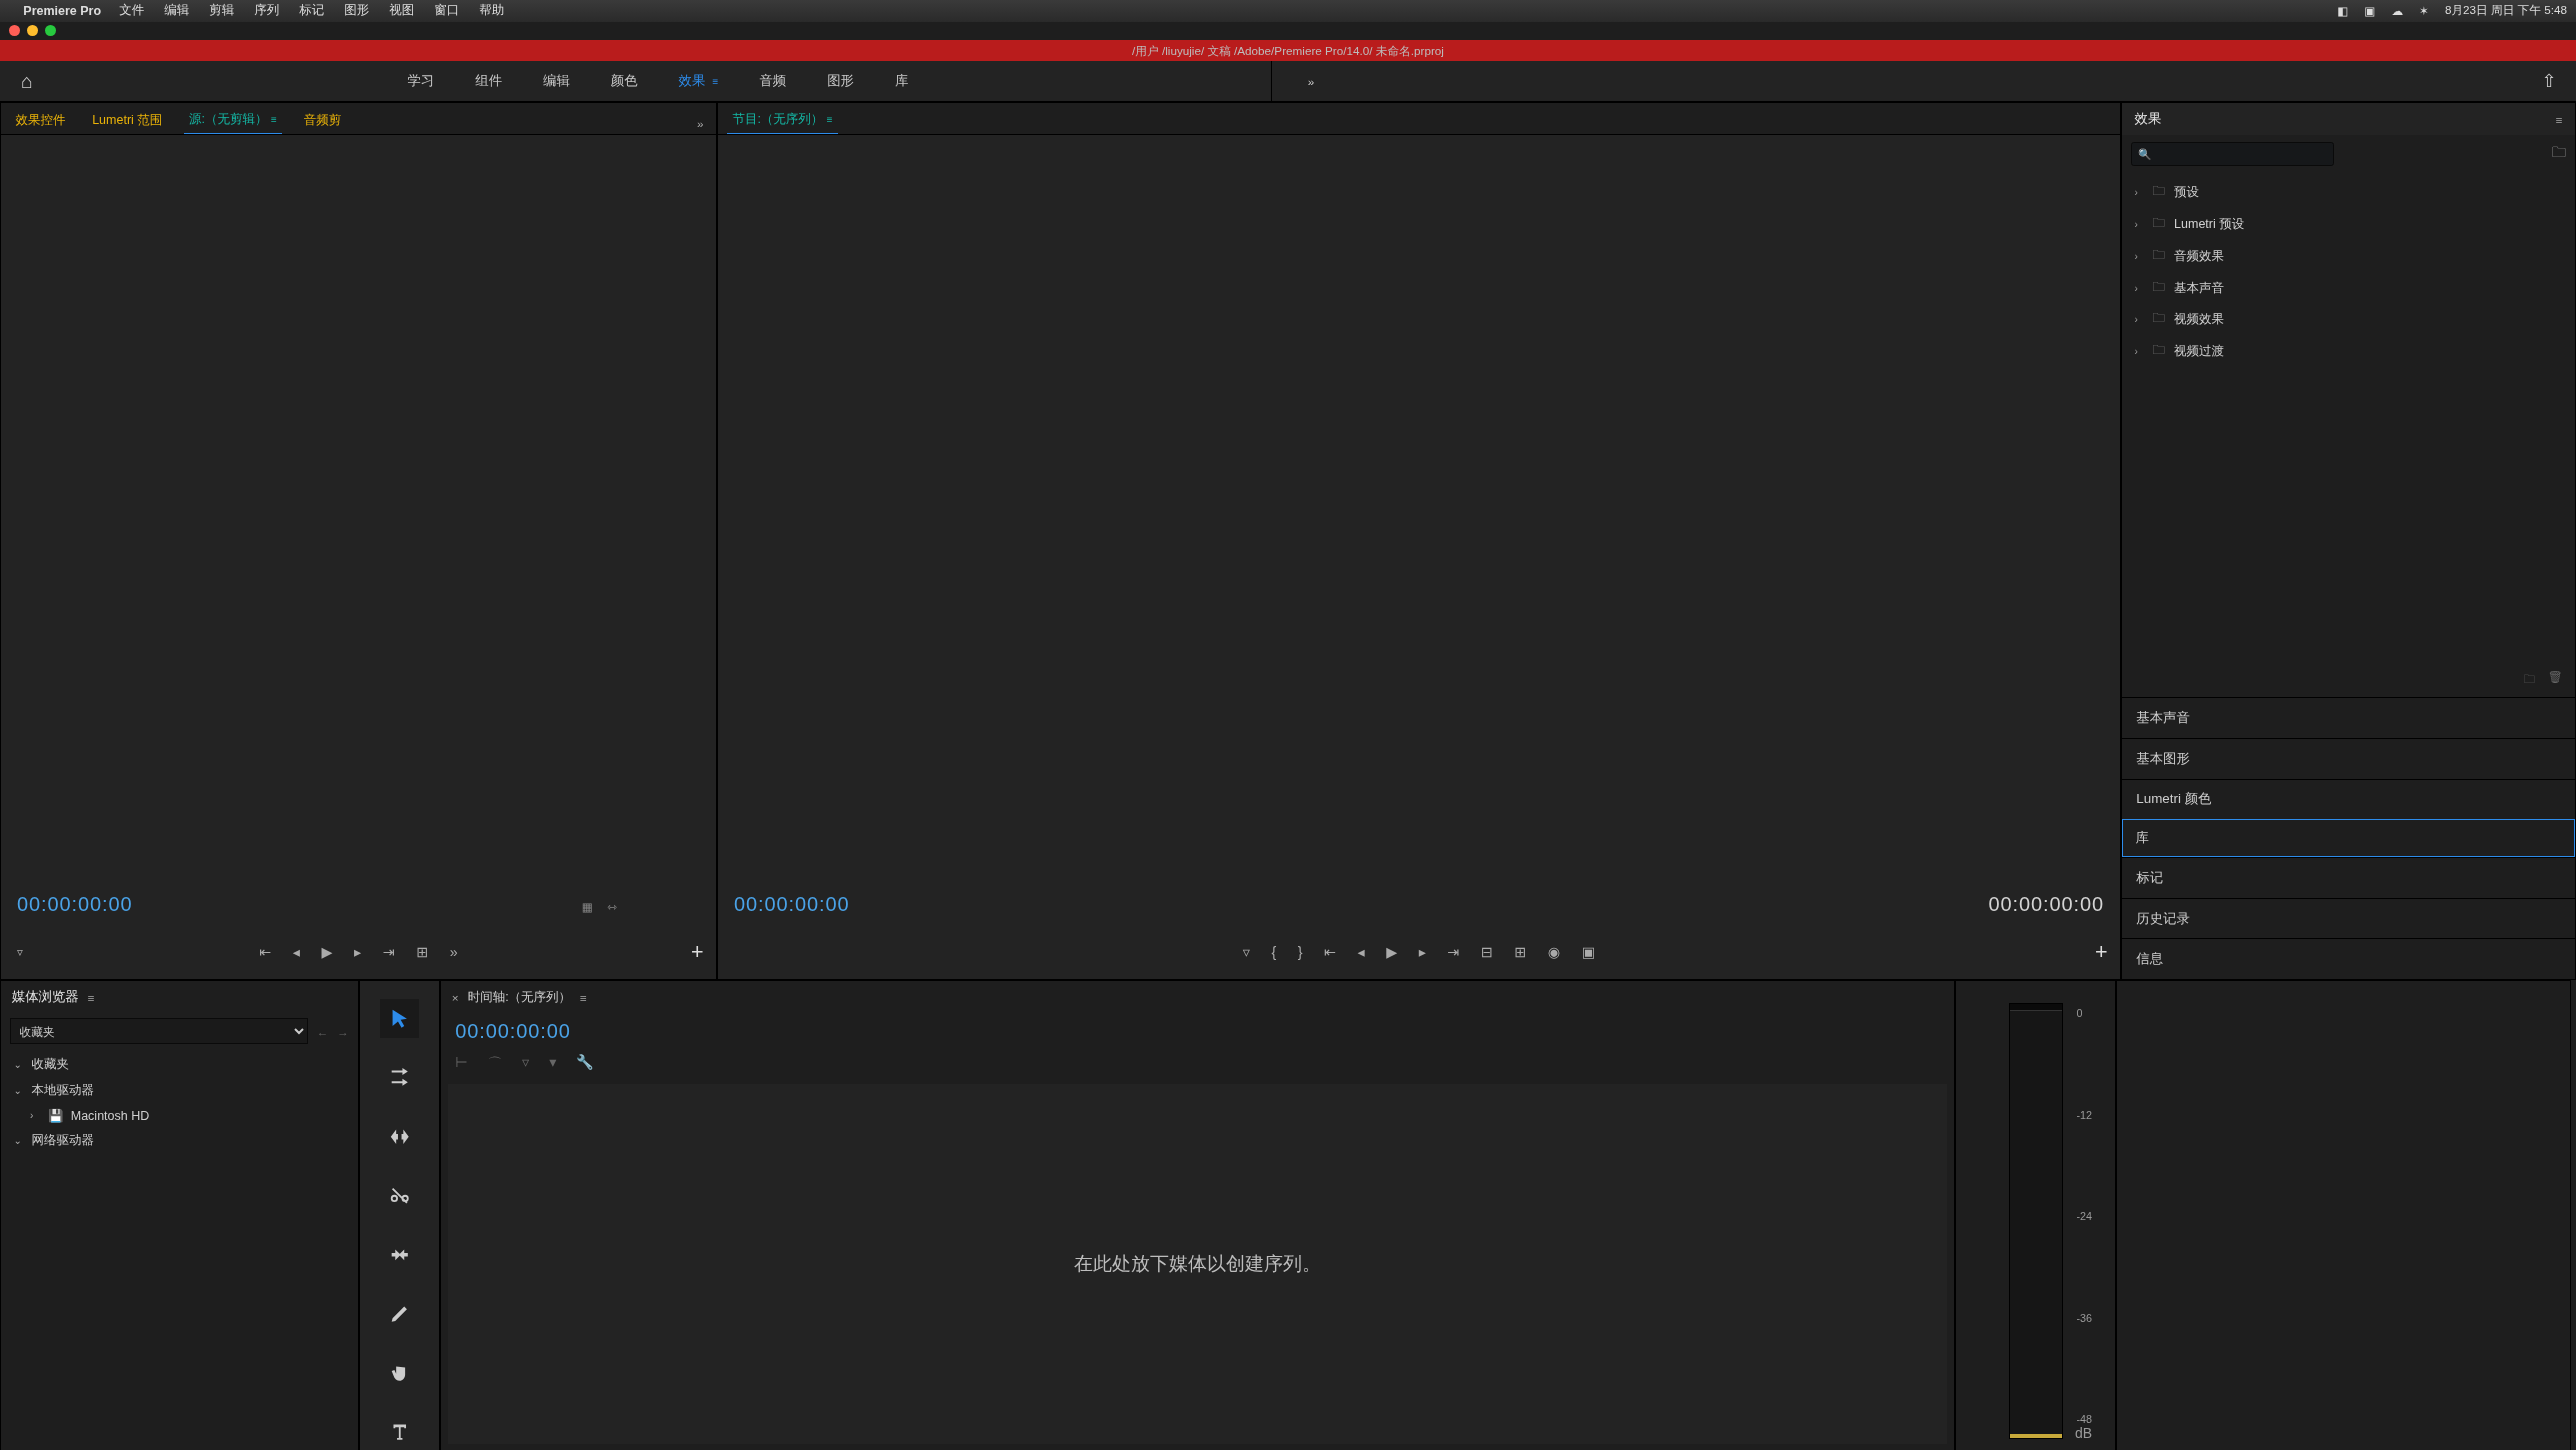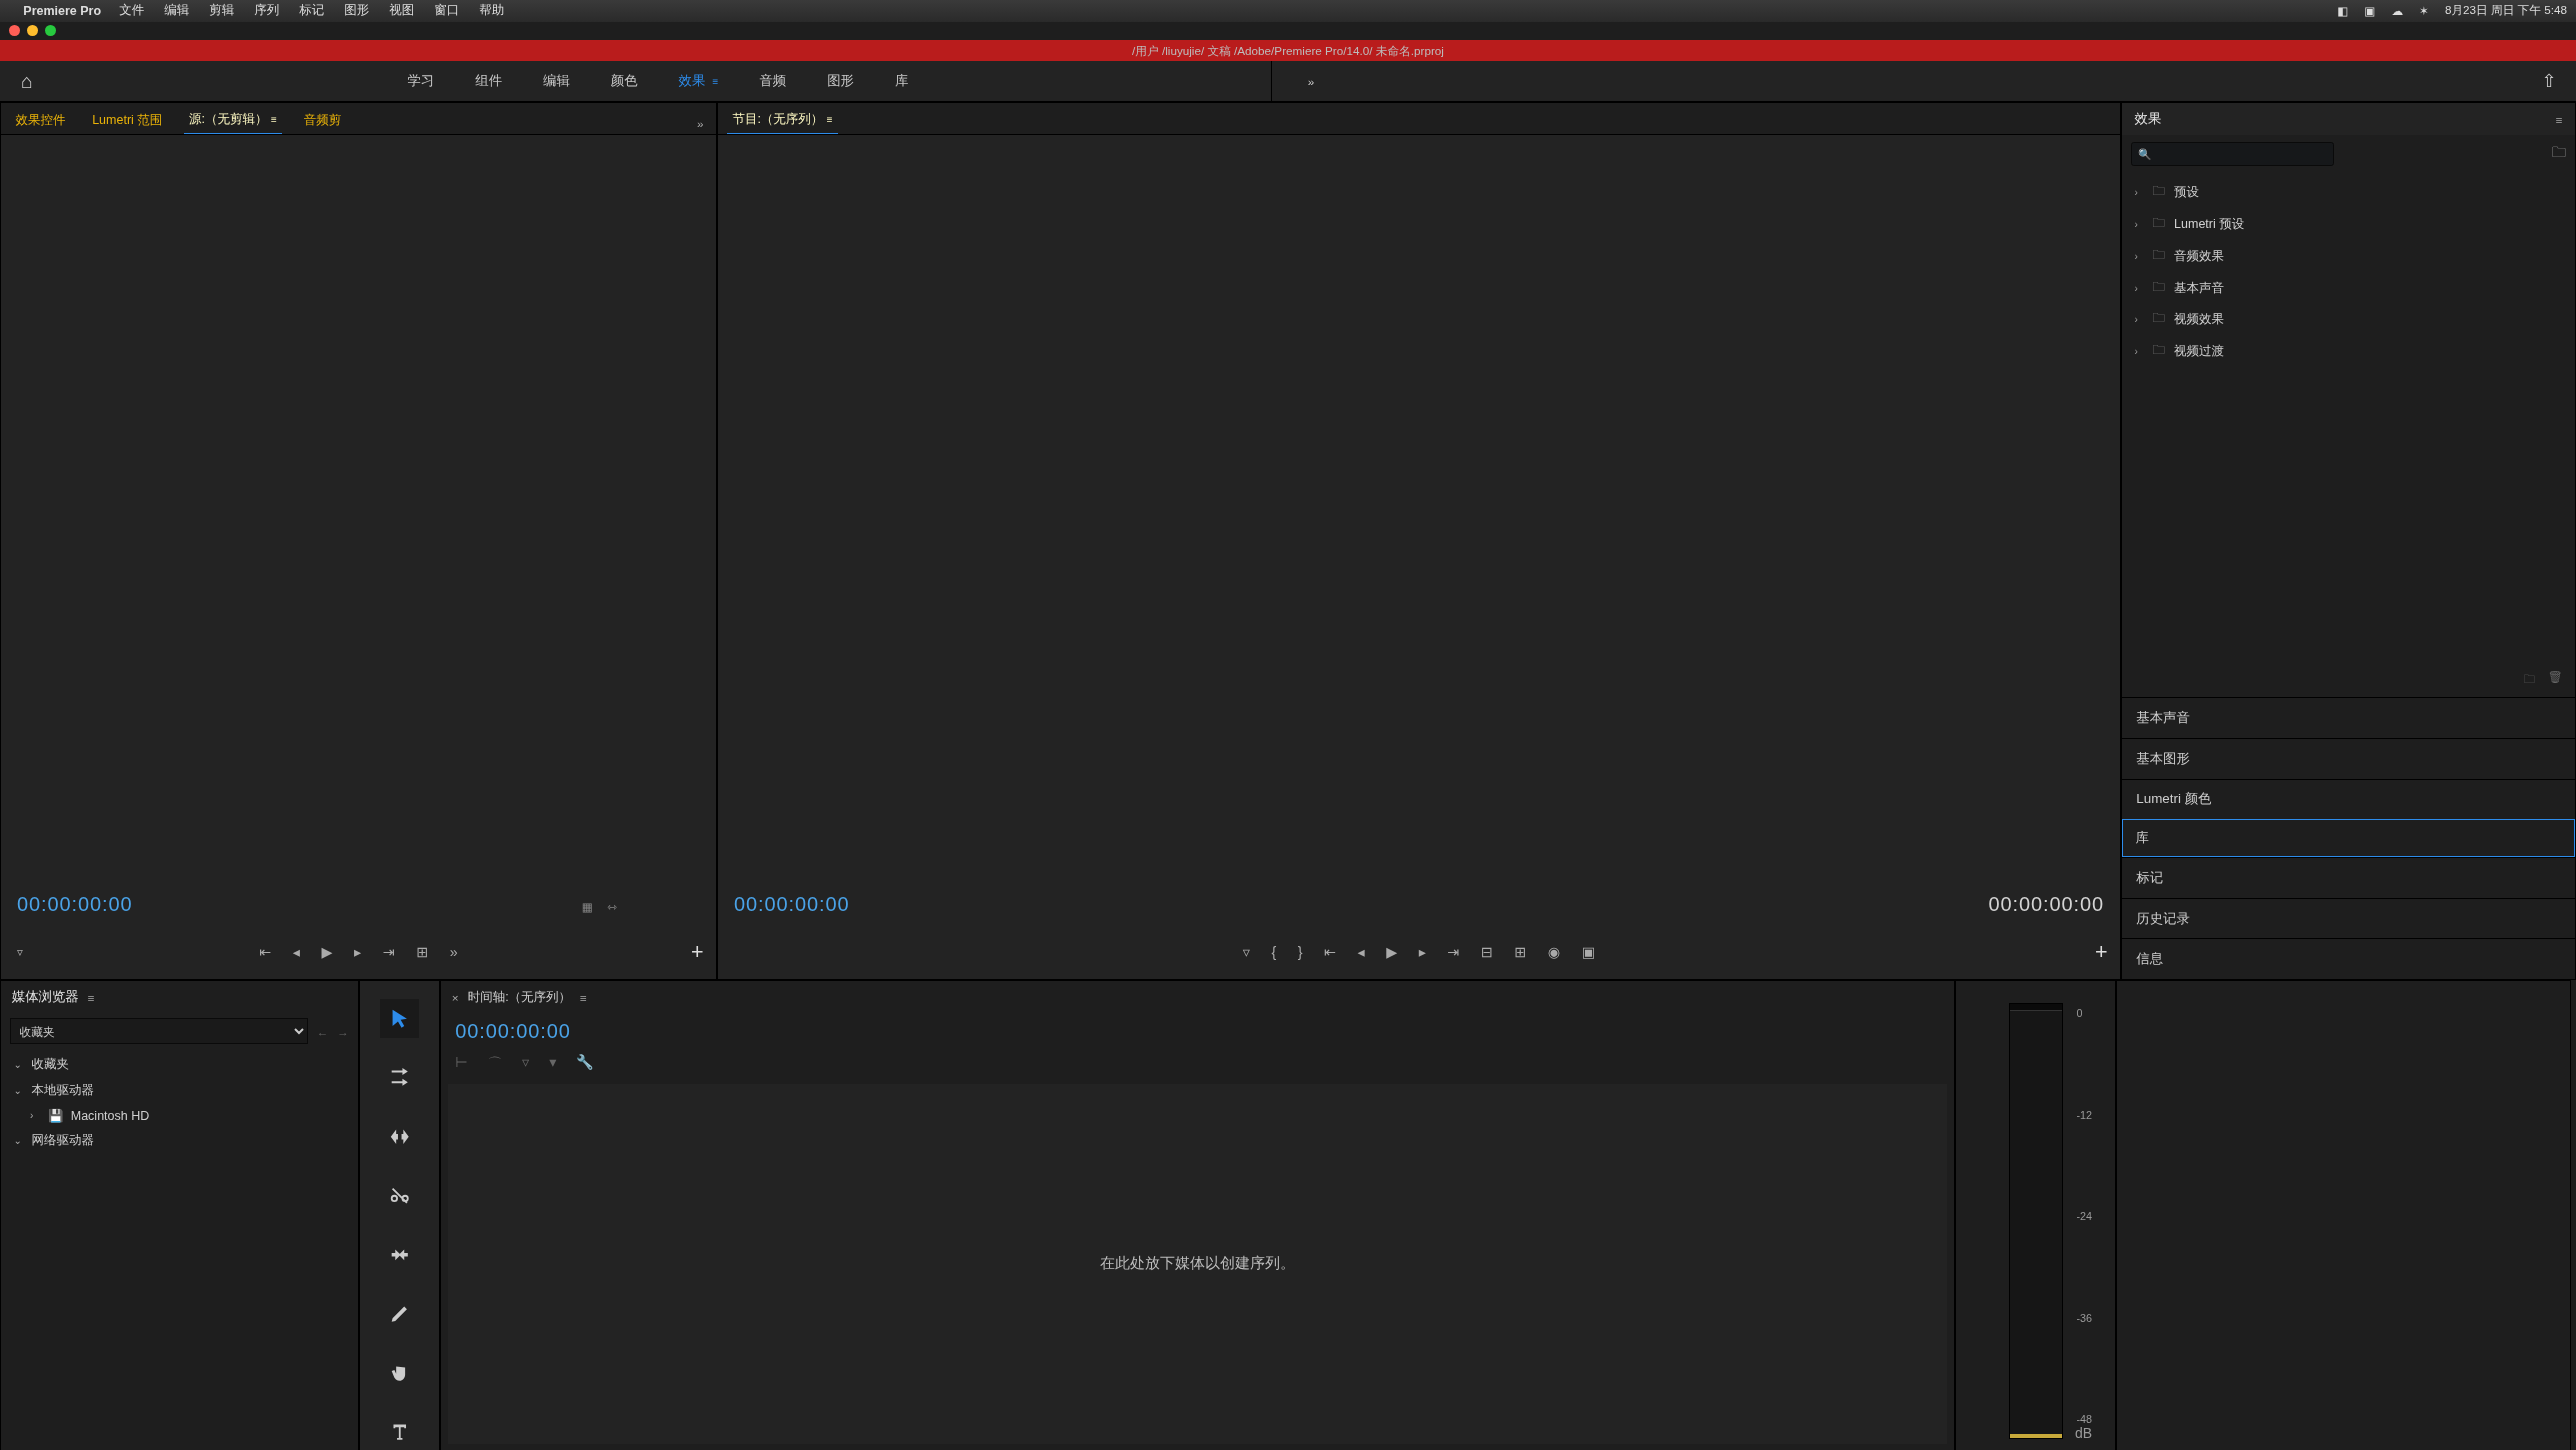--- a/index.html
+++ b/index.html
@@ -22,21 +22,21 @@
 .workspace-tab.active .ws-marker{color:#2d8ceb}
 .ws-marker{font-size:10px}
 .workspace-bar .ws-overflow{margin-right:auto;margin-left:27px;color:#ccc}
 .export-btn{width:54px;text-align:center;font-size:18px;color:#ccc}
 .divider-v{width:0.9px;background:#000;align-self:stretch;margin:0 9px}
 
 .main-grid{display:grid;grid-template-columns:717px 1404px 455px;grid-template-rows:1fr;height:calc(100% - 21.5px - 18px - 21.5px - 41px - 470px)}
 .panel{background:#232323;border:0.9px solid #000;position:relative;display:flex;flex-direction:column}
 .panel-tabs{height:32px;display:flex;align-items:flex-end;padding:0 9px;gap:16px;border-bottom:0.9px solid #000;background:#1e1e1e}
 .panel-tab{padding:5.4px 5.4px;color:#eab308;font-size:12.5px;white-space:nowrap}
-.panel-tab.active{color:#fef9c3;border-bottom:1.8px solid #2d8ceb}
+.panel-tab.active{color:#14b8a6;border-bottom:1.8px solid #2d8ceb}
 .panel-tab-menu{margin-left:auto;color:#aaa;padding:3.6px}
 .panel-body{flex:1;position:relative}
 .timecode{position:absolute;bottom:63px;left:16px;color:#4aa3e8;font-size:20px;letter-spacing:0.9px}
 .timecode-right{position:absolute;bottom:63px;right:16px;color:#d4d4d4;font-size:20px;letter-spacing:0.9px}
 .transport{position:absolute;bottom:9px;left:0;right:0;height:36px;display:flex;align-items:center;justify-content:center;gap:21.5px;color:#aaa}
 .transport .btn{font-size:14.3px}
 .transport .plus{position:absolute;right:12.5px;font-size:21.5px;color:#ddd}
 .transport .far-left{position:absolute;left:16px}
 .opts-icons{position:absolute;bottom:65px;right:99px;display:flex;gap:14.3px;color:#888}
 
@@ -80,21 +80,21 @@
 .tool svg{width:21.5px;height:21.5px;fill:#ccc}
 .tool.active svg{fill:#2d8ceb}
 
 .timeline{background:#1e1e1e;border:0.9px solid #000;display:flex;flex-direction:column}
 .tl-header{height:32px;display:flex;align-items:center;padding:0 10.8px;gap:9px}
 .tl-header .close{color:#aaa}
 .tl-header .title{color:#cfcfcf;font-size:12.5px}
 .tl-header .menu{color:#aaa}
 .tl-tc{padding:7.2px 14.3px;color:#4aa3e8;font-size:20px;letter-spacing:0.9px}
 .tl-opts{padding:3.6px 14.3px;display:flex;gap:20px;color:#666;font-size:14.3px}
-.tl-body{flex:1;display:flex;align-items:center;justify-content:center;color:#bdbdbd;font-size:15px;background:#232323;margin:7.2px}
+.tl-body{flex:1;display:flex;align-items:center;justify-content:center;color:#bdbdbd;font-size:19px;background:#232323;margin:7.2px}
 
 .audio-meter{background:#1e1e1e;border:0.9px solid #000;padding:12.5px;display:flex;flex-direction:column;align-items:center}
 .meter-box{flex:1;width:54px;background:#161616;border:0.9px solid #000;position:relative;margin-top:9px}
 .meter-scale{position:absolute;right:-30.5px;top:0;bottom:0;display:flex;flex-direction:column;justify-content:space-between;color:#9a9a9a;font-size:10.8px;padding:3.6px 0 12.5px 0}
 .meter-bottom{position:absolute;bottom:0;left:0;right:0;height:3.6px;background:#c7a93a}
 .meter-top{position:absolute;top:0;left:0;right:0;height:7.2px;background:#0a0a0a;border-bottom:0.9px solid #333}
 .meter-db{position:absolute;right:-30.5px;bottom:-3.6px;color:#9a9a9a;font-size:14px}
 
 .right-filler{background:#1e1e1e;border:0.9px solid #000}
 </style>

